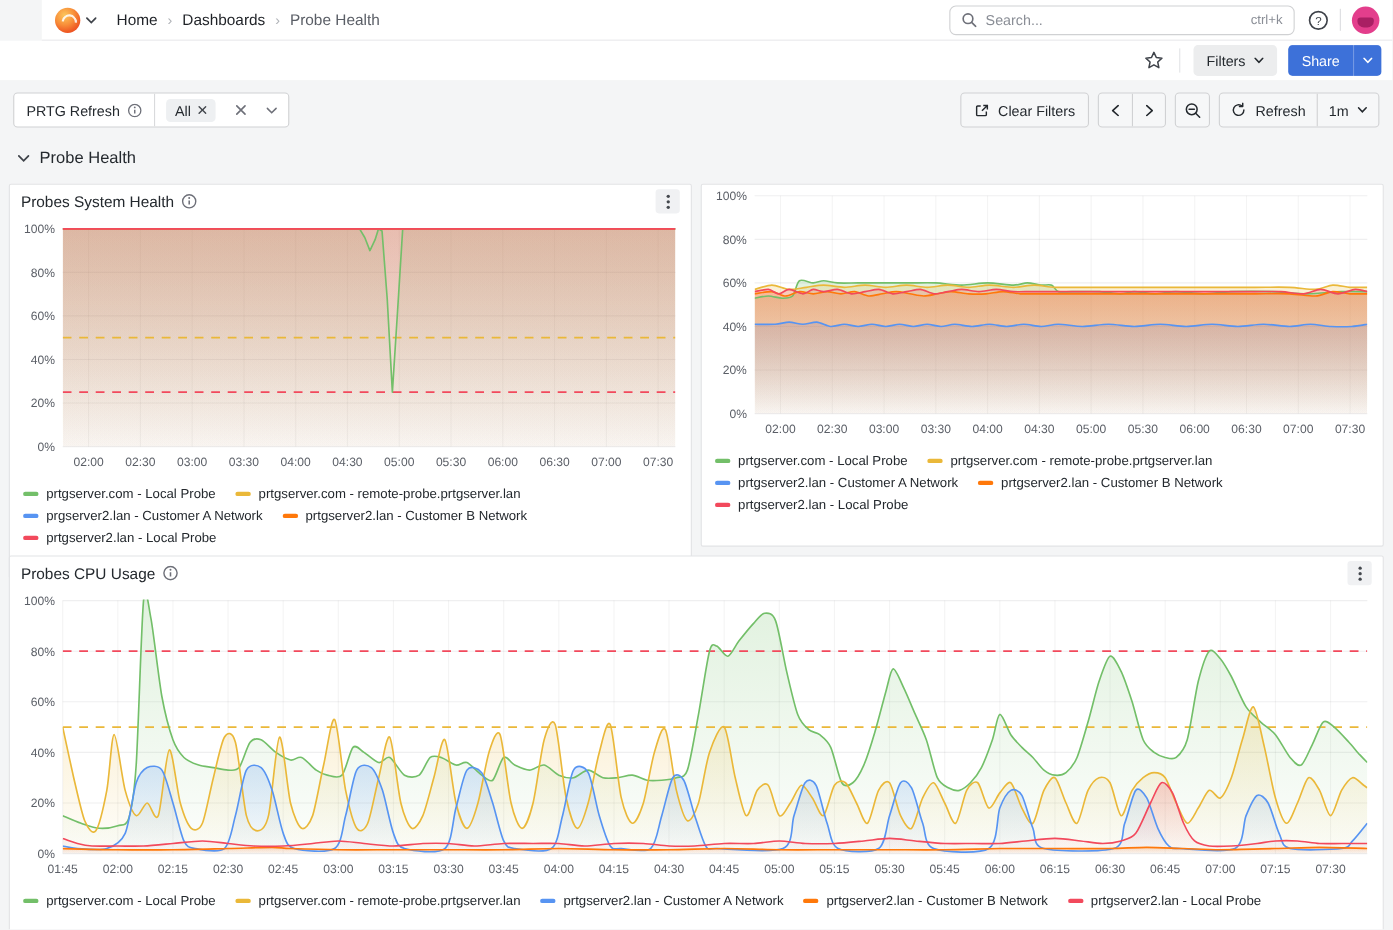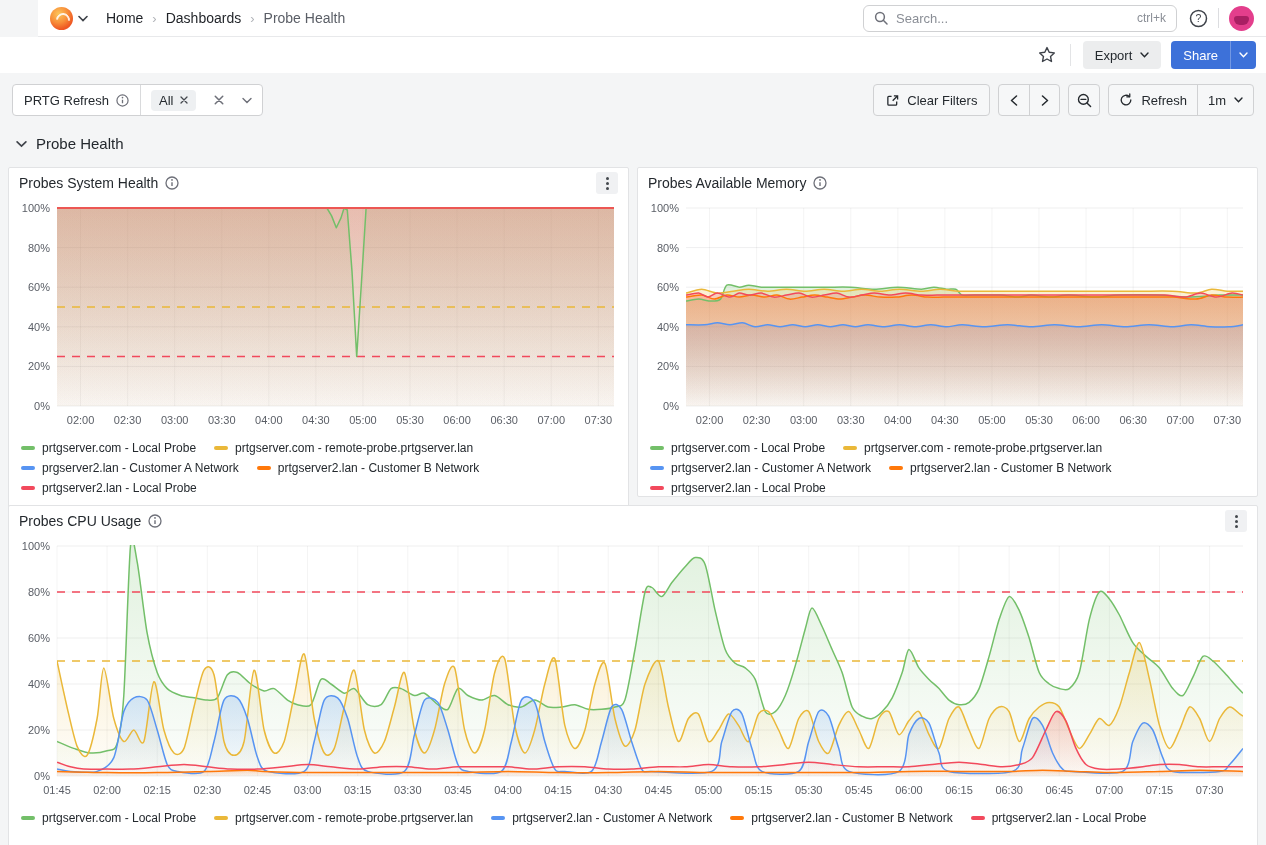--- a/index.html
+++ b/index.html
@@ -128,21 +128,21 @@
   </div>
 
   <div class="actionbar">
     <span class="icon-btn">
       <svg width="18" height="18" viewBox="0 0 18 18">
           <path d="M9 1.6 L11.2 6.3 L16.3 6.9 L12.5 10.4 L13.5 15.5 L9 13 L4.5 15.5 L5.5 10.4 L1.7 6.9 L6.8 6.3 Z" fill="none" stroke="#3f434a" stroke-width="1.4" stroke-linejoin="round"></path>
         </svg>
     </span>
     <span class="ab-divider"></span>
     <button class="btn-plain">
-      <span>Export</span>
+      <span>Filters</span>
       <svg width="9" height="6" viewBox="0 0 9 6">
           <polyline points="1,1 4.5,4.7 8,1" fill="none" stroke="#24292e" stroke-width="1.4" stroke-linecap="round"></polyline>
         </svg>
     </button>
     <div class="share-split">
       <span class="share-main">Share</span>
       <span class="share-caret">
         <svg width="9" height="6" viewBox="0 0 9 6">
             <polyline points="1,1 4.5,4.7 8,1" fill="none" stroke="#fff" stroke-width="1.4" stroke-linecap="round"></polyline>
           </svg>
@@ -344,30 +344,20 @@
             <span>prtgserver2.lan - Customer B Network</span>
           </div>
           <div class="legend-item">
             <span class="swatch" style="background: rgb(242, 73, 92);"></span>
             <span>prtgserver2.lan - Local Probe</span>
           </div>
         </div>
     </div>
 
     <div class="panel" id="panel-2">
-      <div class="panel-hd">
-        <span class="panel-title">Probes Available Memory</span>
-        <span class="info-ic">
-          <svg width="14" height="14" viewBox="0 0 14 14">
-              <circle cx="7" cy="7" r="6" fill="none" stroke="currentColor" stroke-width="1.3"></circle>
-              <line x1="7" y1="6.2" x2="7" y2="10" stroke="currentColor" stroke-width="1.4"></line>
-              <circle cx="7" cy="3.9" r="0.9" fill="currentColor"></circle>
-            </svg>
-        </span>
-      </div>
       <svg width="619" height="234">
           <defs>
             <clipPath id="c1clip">
               <rect x="48" y="9" width="557" height="200"></rect>
             </clipPath>
             <linearGradient id="c1g0" x1="0" y1="0" x2="0" y2="1">
               <stop offset="0" stop-color="#73BF69" stop-opacity="0.22"></stop>
               <stop offset="1" stop-color="#73BF69" stop-opacity="0.02"></stop>
             </linearGradient>
             <linearGradient id="c1g1" x1="0" y1="0" x2="0" y2="1">

